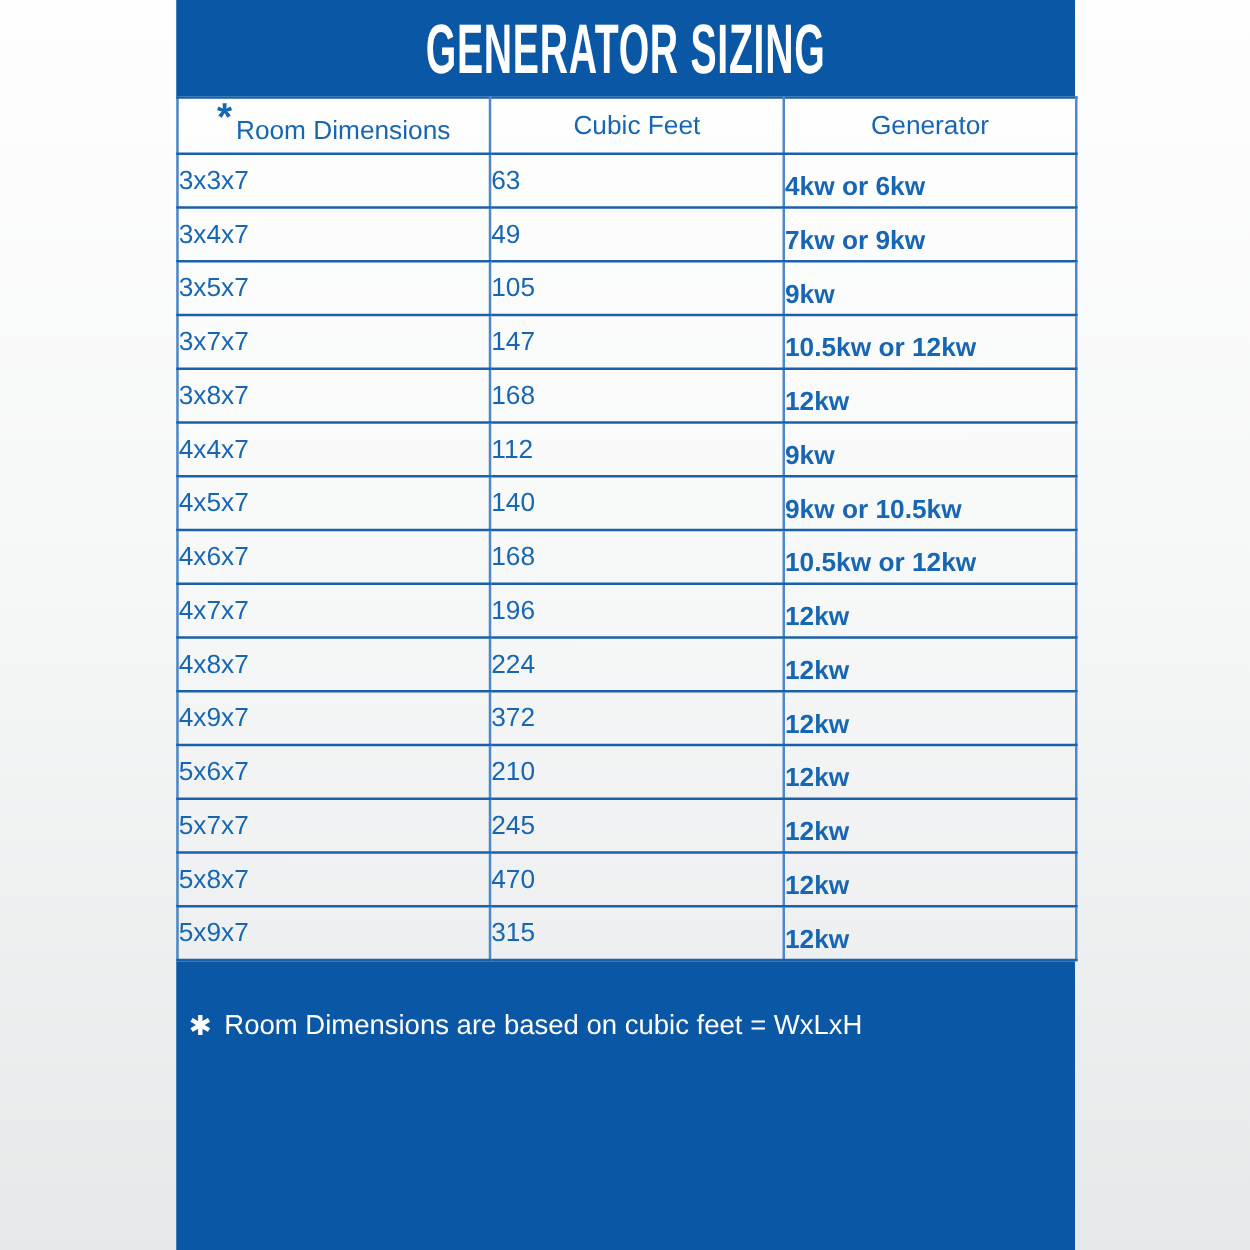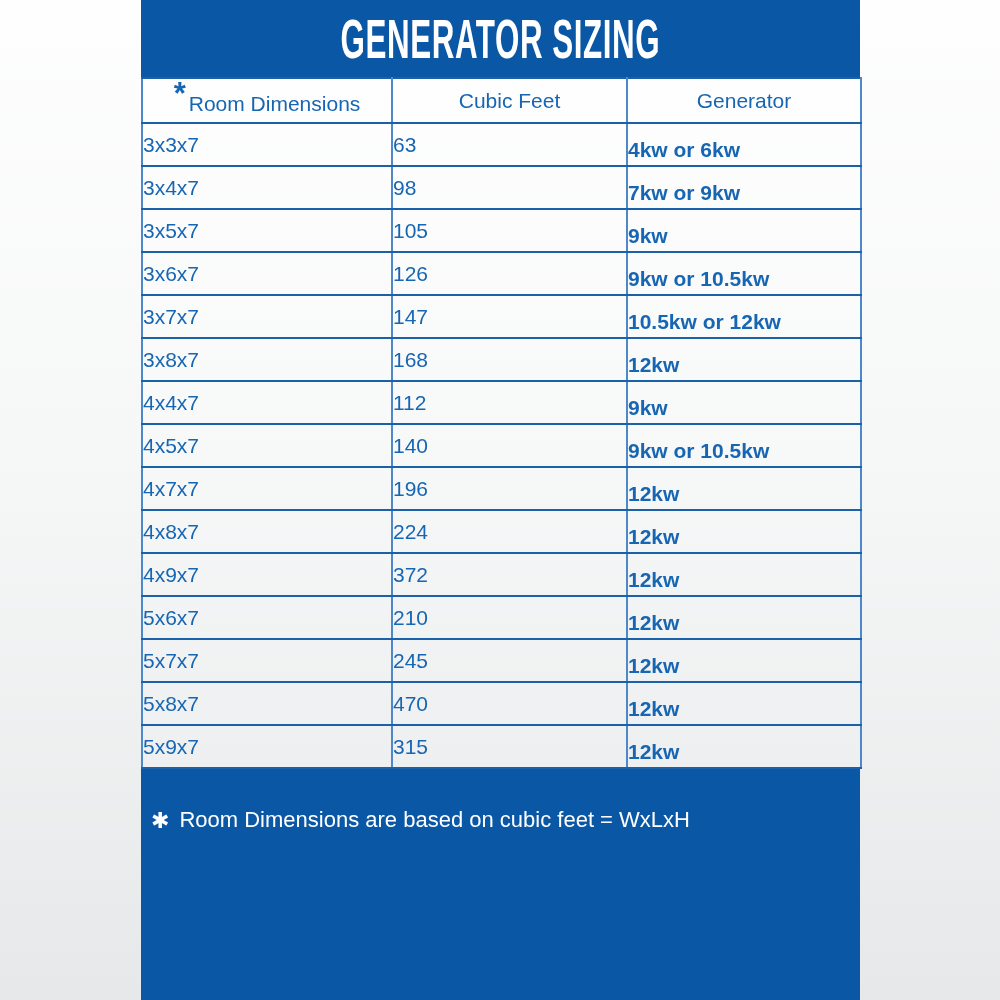--- a/index.html
+++ b/index.html
@@ -125,52 +125,52 @@
       </tr>
     </thead>
     <tbody>
         <tr>
       <td>3x3x7</td>
       <td>63</td>
       <td><span class="generator-text">4kw or 6kw</span></td>
     </tr>
         <tr>
       <td>3x4x7</td>
-      <td>98</td>
+      <td>49</td>
       <td><span class="generator-text">7kw or 9kw</span></td>
     </tr>
         <tr>
       <td>3x5x7</td>
       <td>105</td>
       <td><span class="generator-text">9kw</span></td>
     </tr>
         <tr>
-      <td>3x6x7</td>
-      <td>126</td>
-      <td><span class="generator-text">9kw or 10.5kw</span></td>
-    </tr>
-        <tr>
       <td>3x7x7</td>
       <td>147</td>
       <td><span class="generator-text">10.5kw or 12kw</span></td>
     </tr>
         <tr>
       <td>3x8x7</td>
       <td>168</td>
       <td><span class="generator-text">12kw</span></td>
     </tr>
         <tr>
       <td>4x4x7</td>
       <td>112</td>
       <td><span class="generator-text">9kw</span></td>
     </tr>
         <tr>
       <td>4x5x7</td>
       <td>140</td>
       <td><span class="generator-text">9kw or 10.5kw</span></td>
+    </tr>
+        <tr>
+      <td>4x6x7</td>
+      <td>168</td>
+      <td><span class="generator-text">10.5kw or 12kw</span></td>
     </tr>
         <tr>
       <td>4x7x7</td>
       <td>196</td>
       <td><span class="generator-text">12kw</span></td>
     </tr>
         <tr>
       <td>4x8x7</td>
       <td>224</td>
       <td><span class="generator-text">12kw</span></td>

